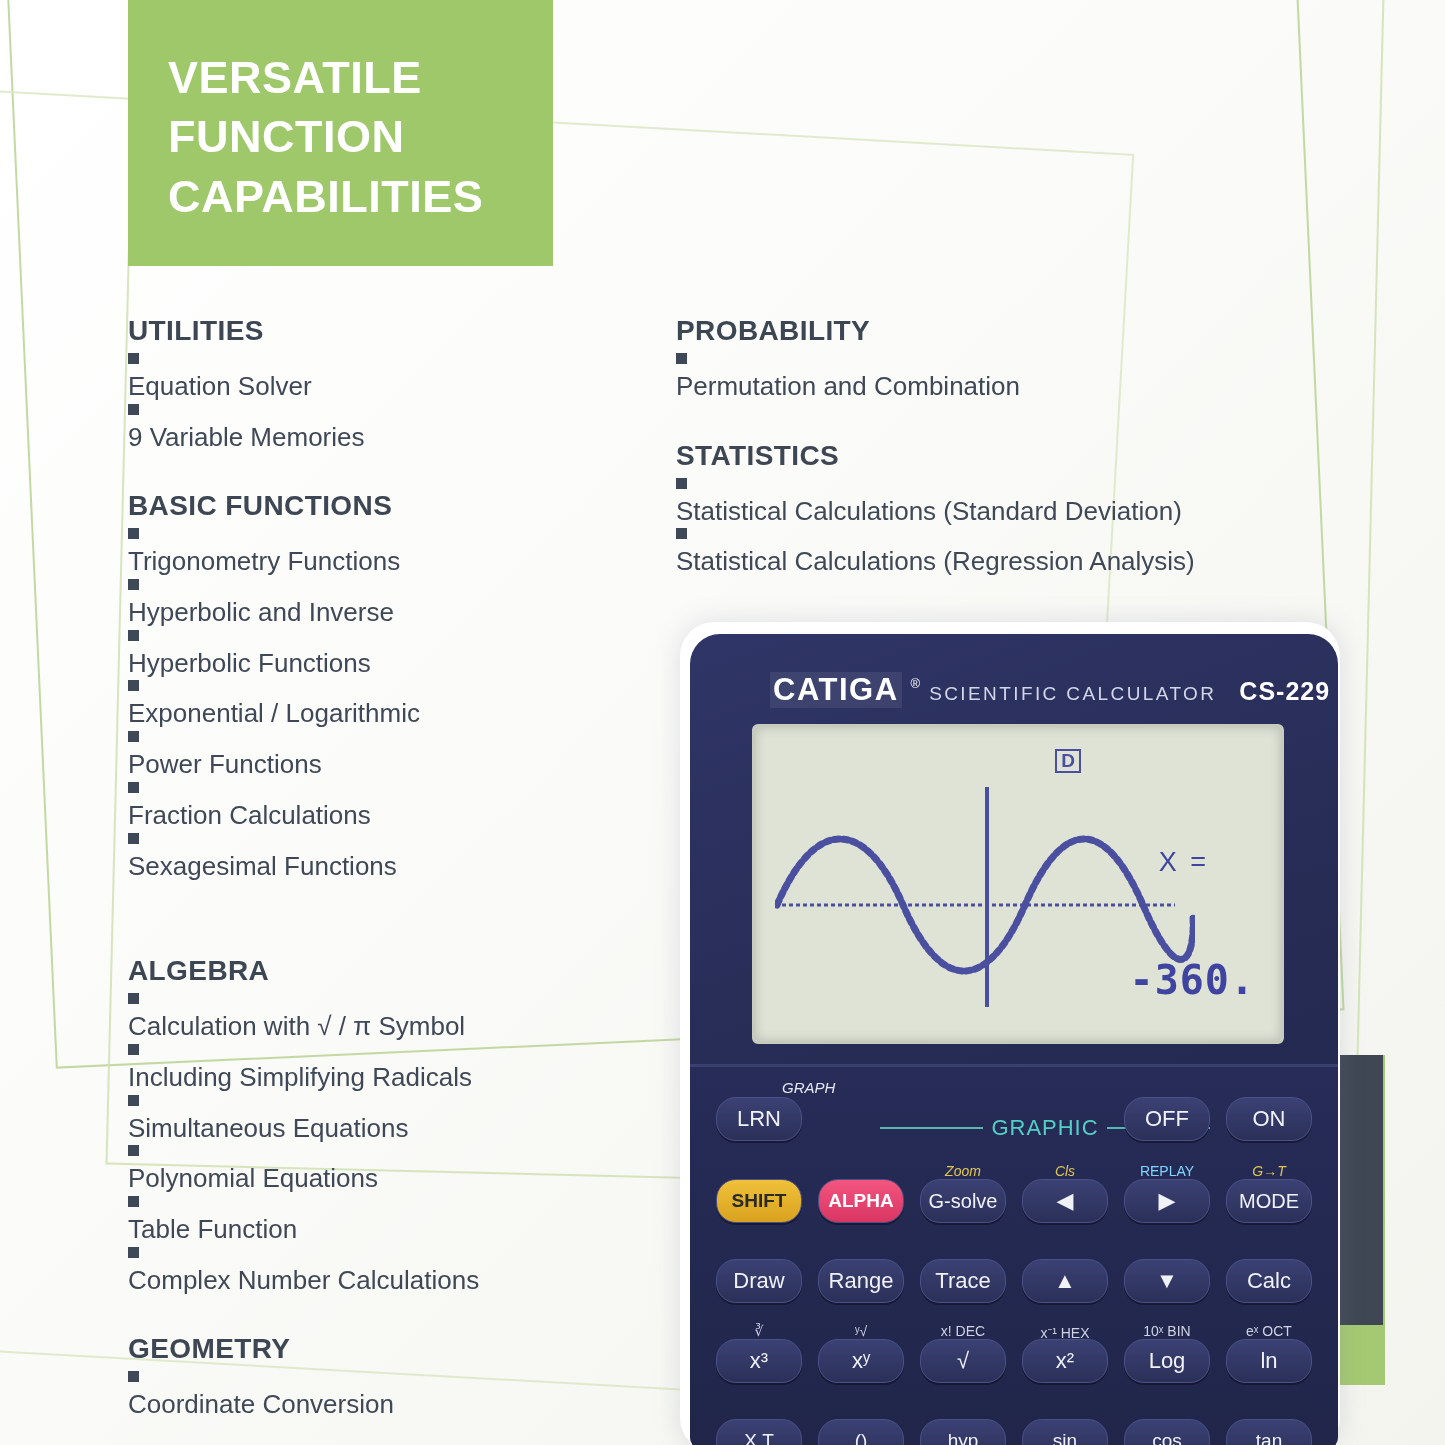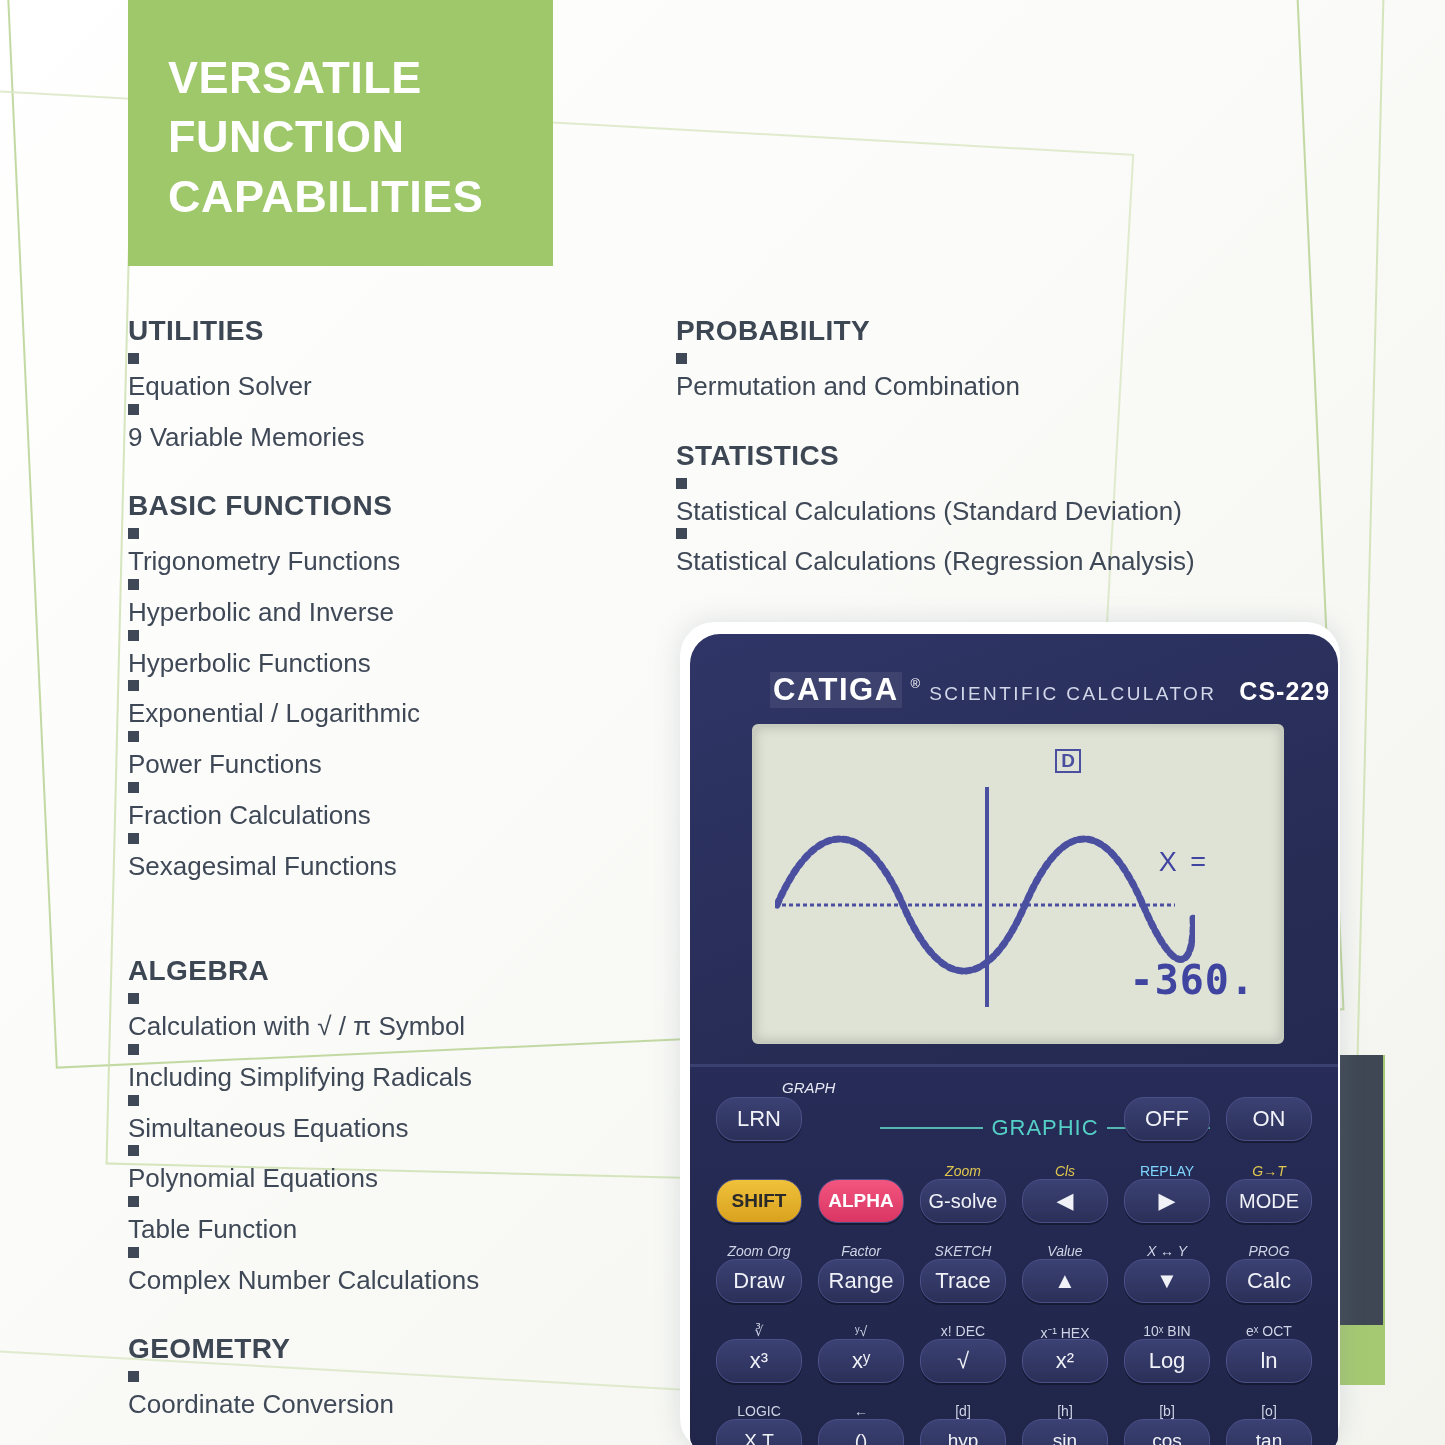--- a/index.html
+++ b/index.html
@@ -395,28 +395,20 @@
         </div>
         <div class="krow" style="top:112px;">
           <div class="key shift">SHIFT</div>
           <div class="key alpha">ALPHA</div>
           <div class="key" style="font-size:20px">G-solve</div>
           <div class="key arrow">◀</div>
           <div class="key arrow">▶</div>
           <div class="key" style="font-size:20px">MODE</div>
         </div>
 
-        <div class="krow" style="top:176px; font-size:13px; color:#e0c64e; font-style:italic;">
-          <div class="ktop" style="position:static">Zoom Org</div>
-          <div class="ktop" style="position:static">Factor</div>
-          <div class="ktop" style="position:static">SKETCH</div>
-          <div class="ktop" style="position:static">Value</div>
-          <div class="ktop" style="position:static">X ↔ Y</div>
-          <div class="ktop" style="position:static">PROG</div>
-        </div>
         <div class="krow" style="top:192px;">
           <div class="key">Draw</div>
           <div class="key">Range</div>
           <div class="key">Trace</div>
           <div class="key arrow">▲</div>
           <div class="key arrow">▼</div>
           <div class="key">Calc</div>
         </div>
 
         <div class="krow" style="top:256px; font-size:13px; color:#e0c64e;">
@@ -429,28 +421,20 @@
         </div>
         <div class="krow" style="top:272px;">
           <div class="key">x³</div>
           <div class="key">xʸ</div>
           <div class="key">√</div>
           <div class="key">x²</div>
           <div class="key">Log</div>
           <div class="key">ln</div>
         </div>
 
-        <div class="krow" style="top:336px; font-size:13px; color:#7fd6ff;">
-          <div class="ktop" style="position:static">LOGIC</div>
-          <div class="ktop" style="position:static">←</div>
-          <div class="ktop" style="position:static">[d]</div>
-          <div class="ktop" style="position:static">[h]</div>
-          <div class="ktop" style="position:static">[b]</div>
-          <div class="ktop" style="position:static">[o]</div>
-        </div>
         <div class="krow" style="top:352px;">
           <div class="key" style="font-size:19px">X,T</div>
           <div class="key" style="font-size:19px">()</div>
           <div class="key" style="font-size:19px">hyp</div>
           <div class="key" style="font-size:19px">sin</div>
           <div class="key" style="font-size:19px">cos</div>
           <div class="key" style="font-size:19px">tan</div>
         </div>
 
       </div>

